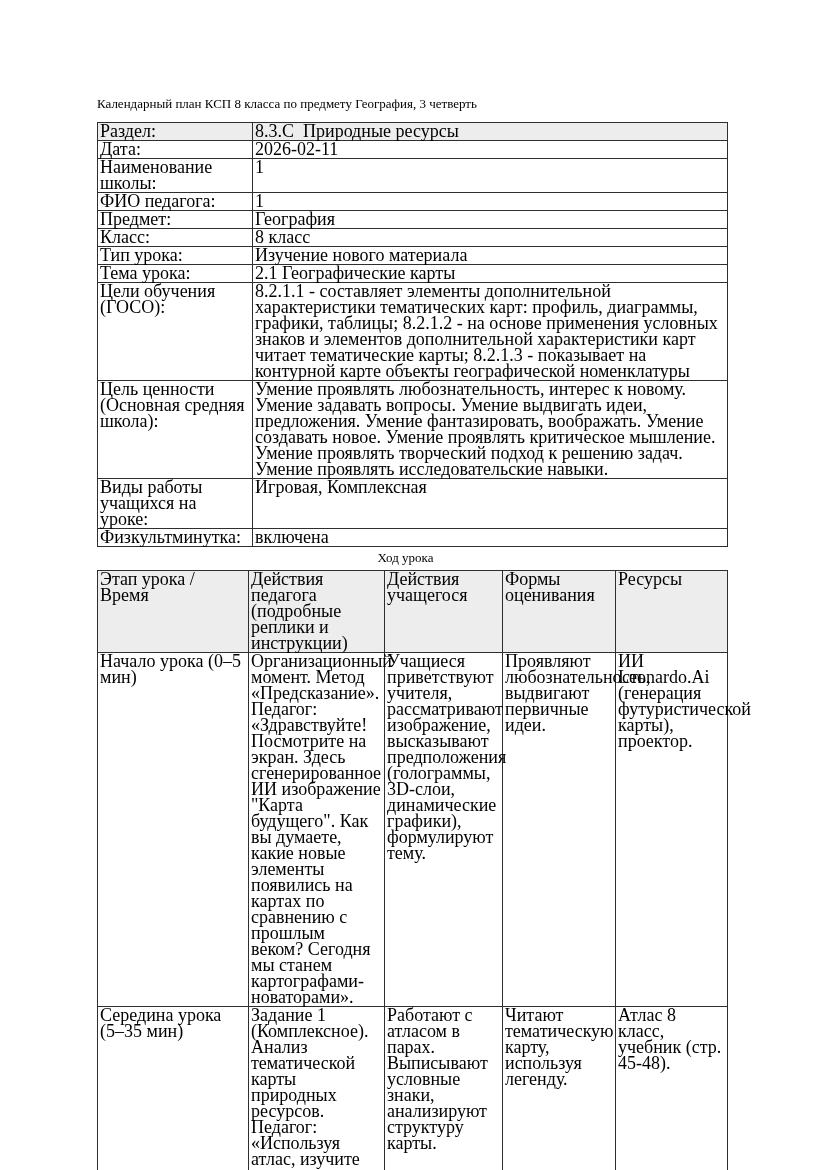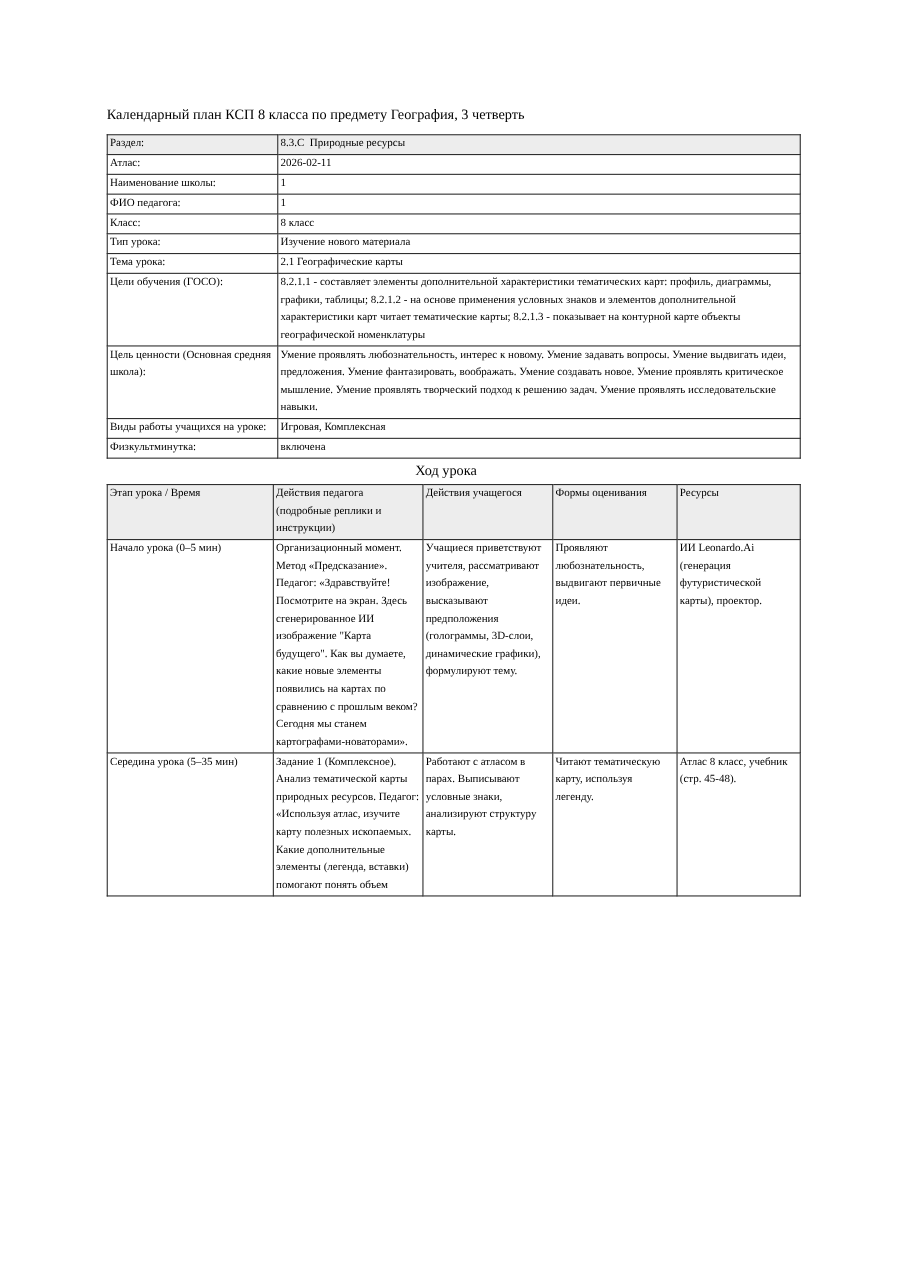--- a/index.html
+++ b/index.html
@@ -28,21 +28,21 @@
     width: 630px;
     table-layout: fixed;
     border-collapse: collapse;
   }
   td, th {
     border: 1px solid #2e2e2e;
     vertical-align: top;
     padding: 0 3px 1px 2px;
     font-weight: normal;
     text-align: left;
-    font-size: 10px;
+    font-size: 18px;
     line-height: 16px;
     white-space: pre-wrap;
     overflow: visible;
   }
   tr.shaded td, tr.shaded th {
     background: #ededed;
   }
   .section-heading {
     margin: 3px 0 4px 0;
     text-align: center;
@@ -67,30 +67,34 @@
     <colgroup>
         <col class="c-label">
         <col class="c-value">
       </colgroup>
     <tbody>
       <tr class="shaded">
         <td>Раздел:</td>
         <td>8.3.C  Природные ресурсы</td>
       </tr>
       <tr>
-        <td>Атлас:</td>
+        <td>Дата:</td>
         <td>2026-02-11</td>
       </tr>
       <tr>
         <td>Наименование школы:</td>
         <td>1</td>
       </tr>
       <tr>
         <td>ФИО педагога:</td>
         <td>1</td>
+      </tr>
+      <tr>
+        <td>Предмет:</td>
+        <td>География</td>
       </tr>
       <tr>
         <td>Класс:</td>
         <td>8 класс</td>
       </tr>
       <tr>
         <td>Тип урока:</td>
         <td>Изучение нового материала</td>
       </tr>
       <tr>

